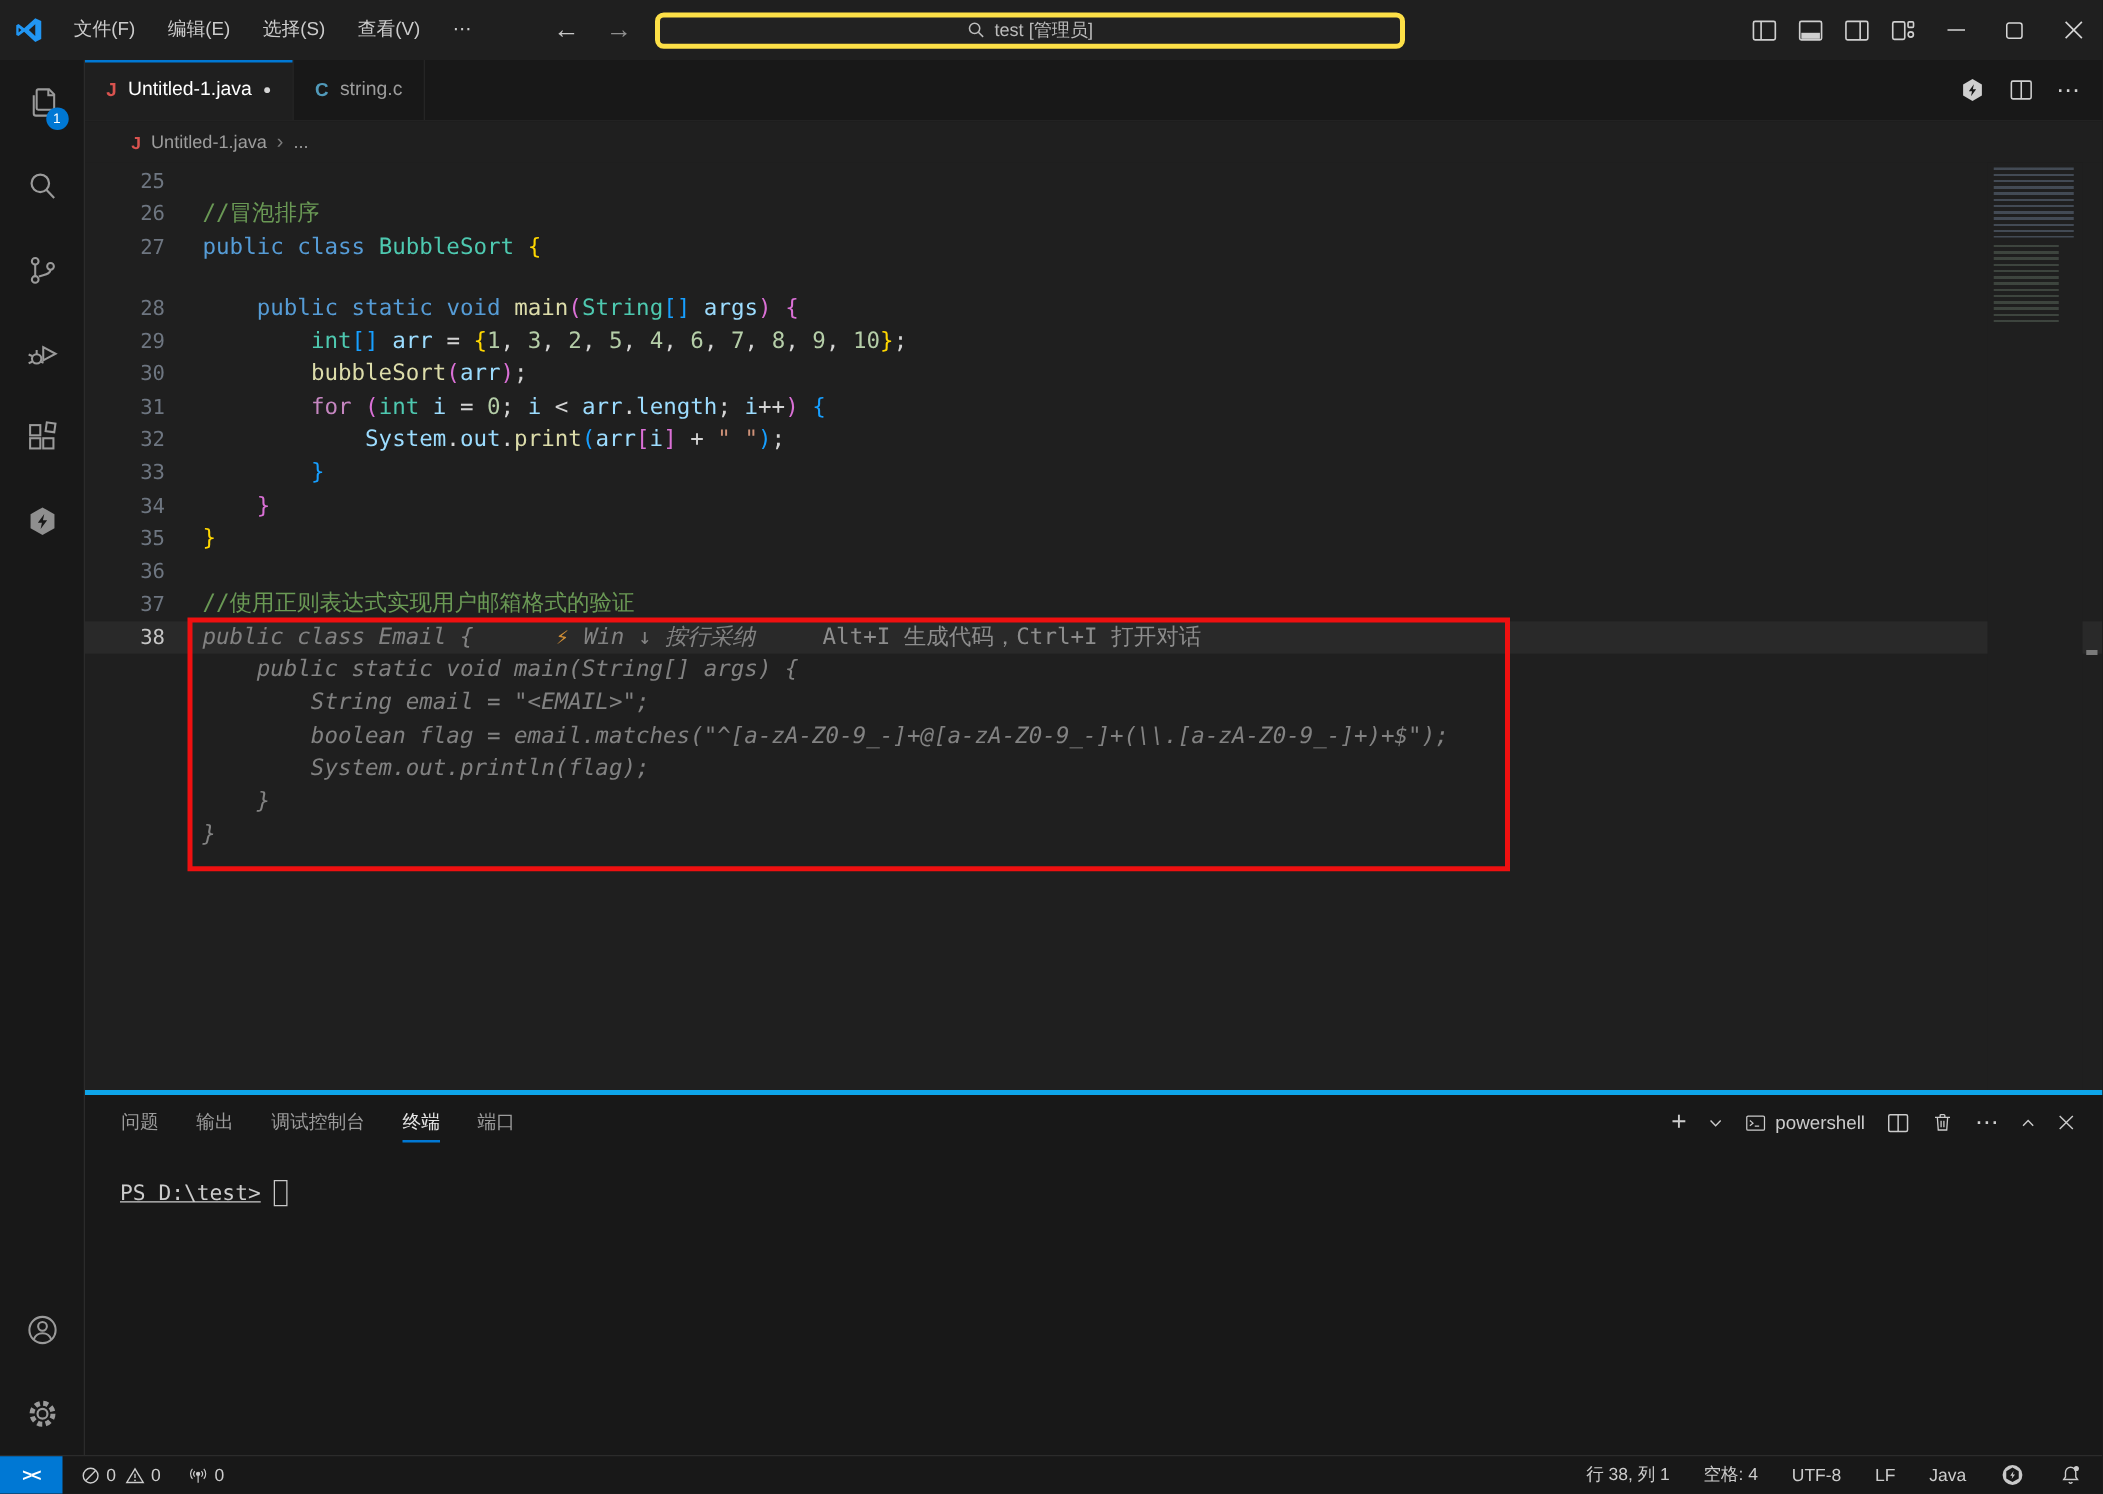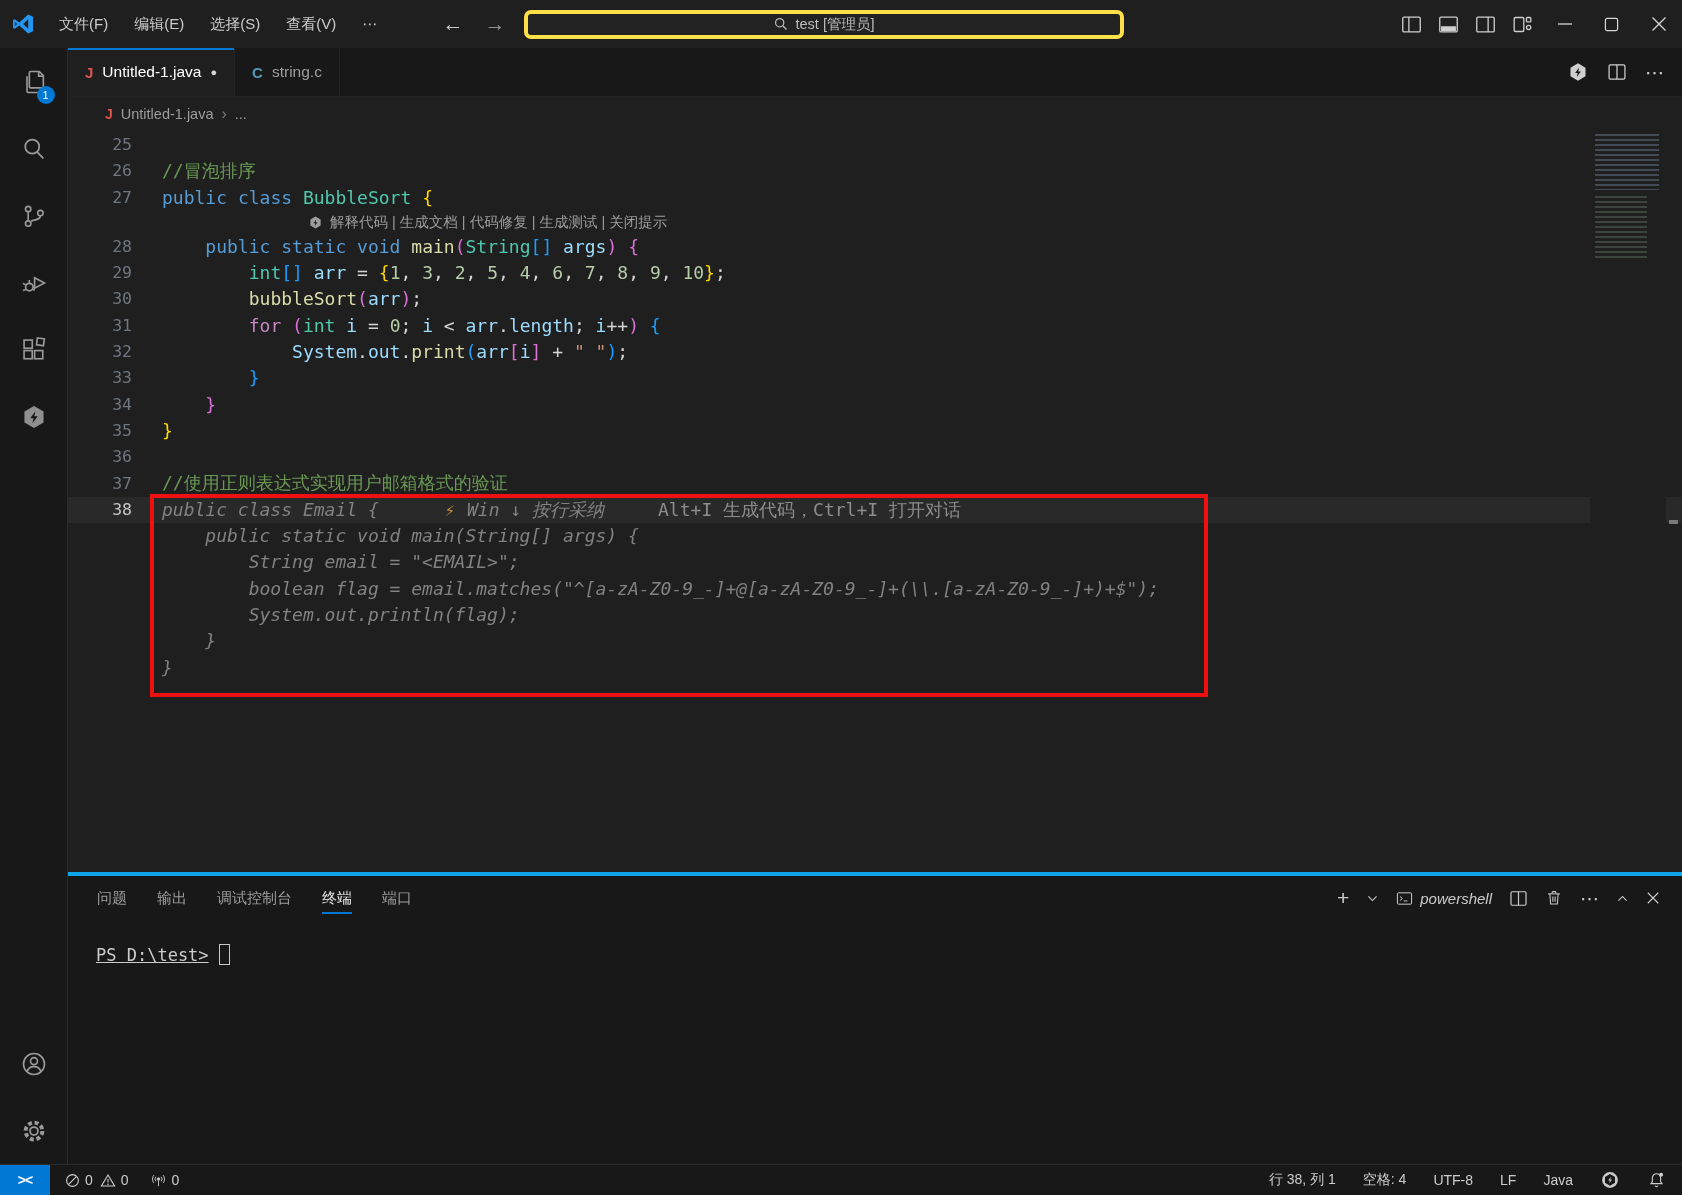--- a/index.html
+++ b/index.html
@@ -78,21 +78,21 @@
     border:4px solid #ef1010; z-index:5; pointer-events:none; }
 
   
   .panel { position:absolute; left:68px; top:872px; right:0; height:292px; background:#181818;
     border-top:4px solid #0ea5e9; }
   .panel-top { display:flex; align-items:center; height:44px; padding-left:14px; }
   .ptab { padding:0 15px; font-size:15px; color:#9d9d9d; height:44px; line-height:44px; position:relative; }
   .ptab.active { color:#e7e7e7; }
   .ptab.active::after { content:""; position:absolute; left:15px; right:15px; bottom:6px; height:2px; background:#0078d4; }
   .panel-actions { margin-left:auto; display:flex; align-items:center; gap:17px; padding-right:22px; color:#cccccc; }
-  .shell-label { display:flex; align-items:center; gap:7px; font-size:15px; color:#cccccc;font-style:italic; }
+  .shell-label { display:flex; align-items:center; gap:7px; font-size:15px; color:#cccccc; }
   .plus-glyph { font-size:21px; font-weight:300; }
   .term { padding:24px 0 0 28px; font-family:"DejaVu Sans Mono","Liberation Mono",monospace;
     font-size:17px; color:#cccccc; }
   .term-line { display:flex; align-items:center;text-decoration:underline; }
   .cursor { display:inline-block; width:11px; height:21px; border:1px solid #c8c8c8; margin-left:10px; }
 
   
   .statusbar { position:absolute; left:0; bottom:0; width:100%; height:31px; background:#181818;
     border-top:1px solid #2b2b2b; display:flex; align-items:center; color:#cccccc; font-size:14px; z-index:6; }
   .remote { width:50px; height:30px; background:#0078d4; color:#ffffff; display:flex; align-items:center;
@@ -270,24 +270,21 @@
     <span>Untitled-1.java</span>
     <span style="font-size:16px;color:#7c7c7c;">›</span>
     <span>...</span>
   </div>
 
   <div class="editor">
     <div class="code">
         <div class="crow"><span class="gut">25</span><span class="body"></span></div>
         <div class="crow"><span class="gut">26</span><span class="body"><span class="cm">//冒泡排序</span></span></div>
         <div class="crow"><span class="gut">27</span><span class="body"><span class="k">public</span><span class="p"> </span><span class="k">class</span><span class="p"> </span><span class="ty">BubbleSort</span><span class="p"> </span><span class="b1">{</span></span></div>
-        <div class="crow t-lens"><span class="gut"></span><span class="body"><span><svg width="15" height="15" viewBox="0 0 24 24">
-                <path d="M12 2.5l8.2 4.75v9.5L12 21.5l-8.2-4.75v-9.5z" fill="#9d9d9d"></path>
-                <path d="M13.2 7l-4.4 6h2.8l-.9 4.4 4.5-6h-2.9z" fill="#1f1f1f"></path>
-              </svg></span><span>解释代码 | 生成文档 | 代码修复 | 生成测试 | 关闭提示</span></span></div>
+        <div class="crow t-lens"><span class="gut"></span></div>
         <div class="crow"><span class="gut">28</span><span class="body"><span class="p">    </span><span class="k">public</span><span class="p"> </span><span class="k">static</span><span class="p"> </span><span class="k">void</span><span class="p"> </span><span class="fn">main</span><span class="b2">(</span><span class="ty">String</span><span class="b3">[]</span><span class="p"> </span><span class="v">args</span><span class="b2">)</span><span class="p"> </span><span class="b2">{</span></span></div>
         <div class="crow"><span class="gut">29</span><span class="body"><span class="p">        </span><span class="ty">int</span><span class="b3">[]</span><span class="p"> </span><span class="v">arr</span><span class="p"> = </span><span class="b1">{</span><span class="n">1</span><span class="p">, </span><span class="n">3</span><span class="p">, </span><span class="n">2</span><span class="p">, </span><span class="n">5</span><span class="p">, </span><span class="n">4</span><span class="p">, </span><span class="n">6</span><span class="p">, </span><span class="n">7</span><span class="p">, </span><span class="n">8</span><span class="p">, </span><span class="n">9</span><span class="p">, </span><span class="n">10</span><span class="b1">}</span><span class="p">;</span></span></div>
         <div class="crow"><span class="gut">30</span><span class="body"><span class="p">        </span><span class="fn">bubbleSort</span><span class="b2">(</span><span class="v">arr</span><span class="b2">)</span><span class="p">;</span></span></div>
         <div class="crow"><span class="gut">31</span><span class="body"><span class="p">        </span><span class="ctrl">for</span><span class="p"> </span><span class="b2">(</span><span class="ty">int</span><span class="p"> </span><span class="v">i</span><span class="p"> = </span><span class="n">0</span><span class="p">; </span><span class="v">i</span><span class="p"> &lt; </span><span class="v">arr</span><span class="p">.</span><span class="v">length</span><span class="p">; </span><span class="v">i</span><span class="p">++</span><span class="b2">)</span><span class="p"> </span><span class="b3">{</span></span></div>
         <div class="crow"><span class="gut">32</span><span class="body"><span class="p">            </span><span class="v">System</span><span class="p">.</span><span class="v">out</span><span class="p">.</span><span class="fn">print</span><span class="b3">(</span><span class="v">arr</span><span class="b2">[</span><span class="v">i</span><span class="b2">]</span><span class="p"> + </span><span class="s">" "</span><span class="b3">)</span><span class="p">;</span></span></div>
         <div class="crow"><span class="gut">33</span><span class="body"><span class="p">        </span><span class="b3">}</span></span></div>
         <div class="crow"><span class="gut">34</span><span class="body"><span class="p">    </span><span class="b2">}</span></span></div>
         <div class="crow"><span class="gut">35</span><span class="body"><span class="b1">}</span></span></div>
         <div class="crow"><span class="gut">36</span><span class="body"></span></div>
         <div class="crow"><span class="gut">37</span><span class="body"><span class="cmu">//使用正则表达式实现用户邮箱格式的验证</span></span></div>

